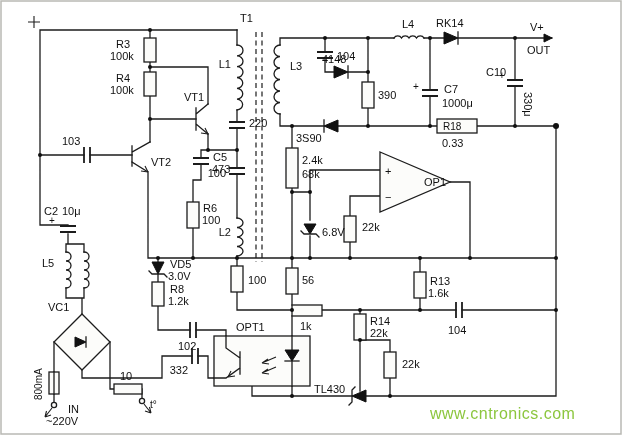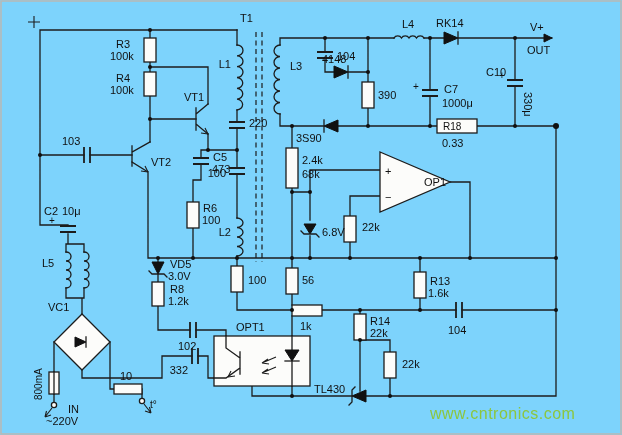--- a/index.html
+++ b/index.html
@@ -1,16 +1,16 @@
 <!DOCTYPE html>
 <html><head>
 <meta charset="utf-8">
 <style>
   html,body{margin:0;padding:0;background:#e8e8e8;}
-  .canvas{position:relative;width:622px;height:435px;background:#7dd3fc;margin:0 auto;overflow:hidden;}
+  .canvas{position:relative;width:622px;height:435px;background:#ffffff;margin:0 auto;overflow:hidden;}
   svg{display:block}
   .wire{stroke:#1c1c1c;stroke-width:1.3;fill:none;stroke-linecap:square}
   .thin{stroke:#1c1c1c;stroke-width:1.1;fill:none}
   .comp{fill:#fcfcfa;stroke:#1c1c1c;stroke-width:1.3}
   .plate{stroke:#1c1c1c;stroke-width:1.8;fill:none}
   .diode{fill:#111;stroke:#111;stroke-width:1}
   .dash{stroke:#1c1c1c;stroke-width:1.2;stroke-dasharray:5 3.5;fill:none}
   .dot{fill:#111}
   .lbl{font-family:"Liberation Sans",sans-serif;font-size:11px;fill:#111}
   .sm{font-size:10px}

